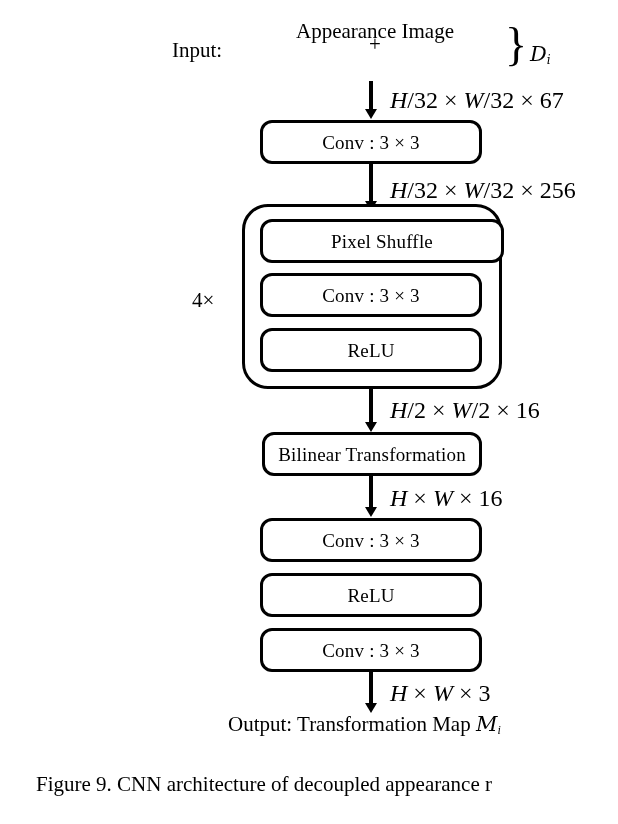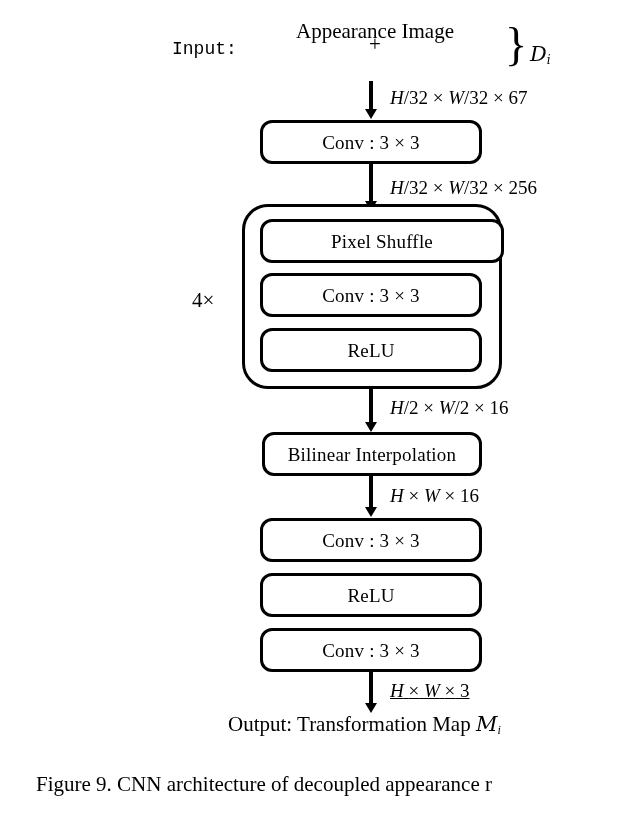--- a/index.html
+++ b/index.html
@@ -62,33 +62,32 @@
     transform: translateX(-50%);
     width: 0; height: 0;
     border-left: 6.5px solid transparent;
     border-right: 6.5px solid transparent;
     border-top: 10px solid #000;
   }
 
   
   .dim-label {
     position: absolute;
-    font-size: 19px;
+    font-size: 24px;
     font-style: italic;
     white-space: nowrap;
     line-height: 1;
   }
   .dim-label .num { font-style: normal; }
 
   .input-label {
     position: absolute;
-    font-size: 18px;
-    white-space: nowrap;
-    line-height: 1;
-    font-family: Liberation Mono, monospace;
+    font-size: 21px;
+    white-space: nowrap;
+    line-height: 1;
   }
 
   .input-stack {
     position: absolute;
     text-align: center;
     font-size: 21px;
     line-height: 1.28;
     white-space: nowrap;
   }
   .input-stack .plus {
@@ -194,40 +193,40 @@
   </div>
 
   <div class="node-box" style="left:260px; top:328px; width:222px; height:44px;">
     <span>ReLU</span>
   </div>
 
   <div class="arrow" style="left:369px; top:389px; height:34px;"></div>
   <div class="dim-label" style="left:390px; top:398px;"><span>H</span><span class="num">/</span><span class="num">2</span><span class="num"> </span><span class="num">×</span><span class="num"> </span><span>W</span><span class="num">/</span><span class="num">2</span><span class="num"> </span><span class="num">×</span><span class="num"> </span><span class="num">1</span><span class="num">6</span></div>
 
   <div class="node-box" style="left:262px; top:432px; width:220px; height:44px;">
-    <span>Bilinear Interpolation</span>
+    <span>Bilinear Transformation</span>
   </div>
 
   <div class="arrow" style="left:369px; top:476px; height:32px;"></div>
   <div class="dim-label" style="left:390px; top:486px;"><span>H</span><span class="num"> </span><span class="num">×</span><span class="num"> </span><span>W</span><span class="num"> </span><span class="num">×</span><span class="num"> </span><span class="num">1</span><span class="num">6</span></div>
 
   <div class="node-box" style="left:260px; top:518px; width:222px; height:44px;">
     <span>Conv : 3 × 3</span>
   </div>
 
   <div class="node-box" style="left:260px; top:573px; width:222px; height:44px;">
     <span>ReLU</span>
   </div>
 
   <div class="node-box" style="left:260px; top:628px; width:222px; height:44px;">
     <span>Conv : 3 × 3</span>
   </div>
 
   <div class="arrow" style="left:369px; top:672px; height:32px;"></div>
-  <div class="dim-label" style="left:390px; top:681px;text-decoration:underline;"><span>H</span><span class="num"> </span><span class="num">×</span><span class="num"> </span><span>W</span><span class="num"> </span><span class="num">×</span><span class="num"> </span><span class="num">3</span></div>
+  <div class="dim-label" style="left:390px; top:681px;"><span>H</span><span class="num"> </span><span class="num">×</span><span class="num"> </span><span>W</span><span class="num"> </span><span class="num">×</span><span class="num"> </span><span class="num">3</span></div>
 
   <div class="output-label" style="left:228px; top:714px;text-align:center;">
     <span>Output: Transformation Map </span><span class="cal">M</span><sub>i</sub>
   </div>
 
   <div class="caption">Figure 9. CNN architecture of decoupled appearance r</div>
 
 </div>
 
 </body></html>

